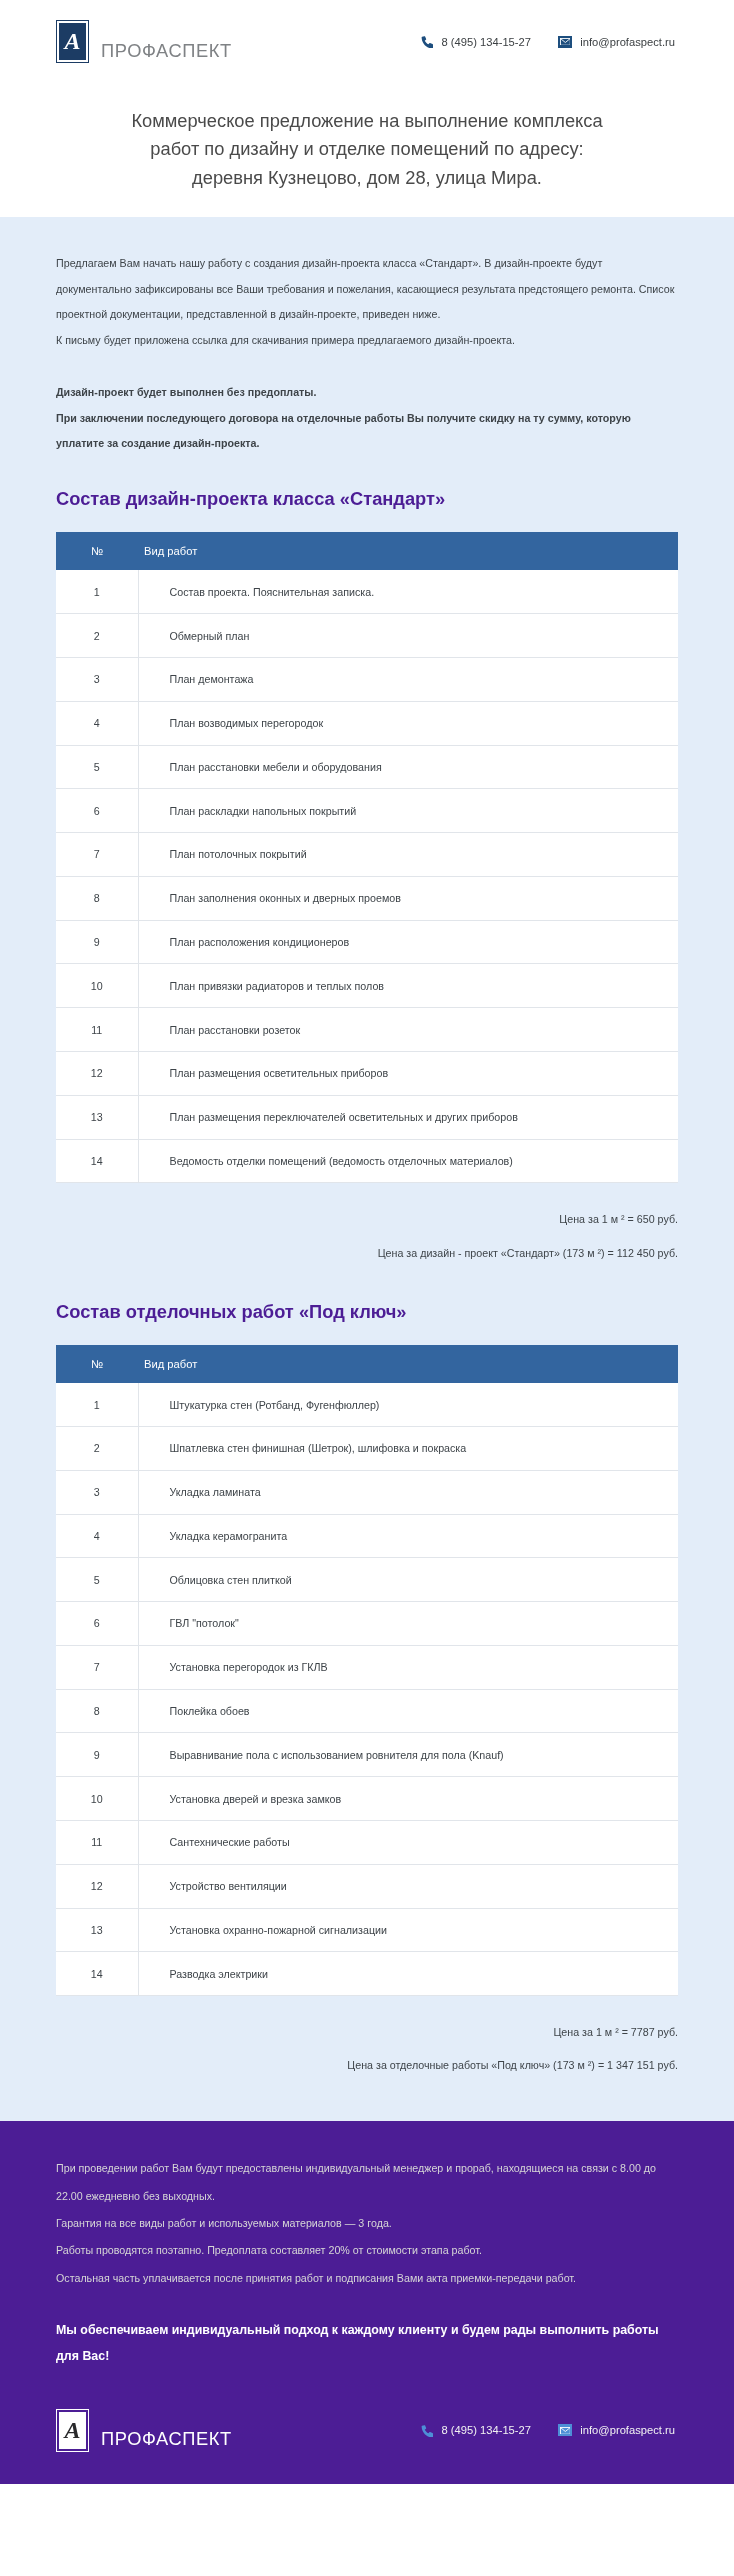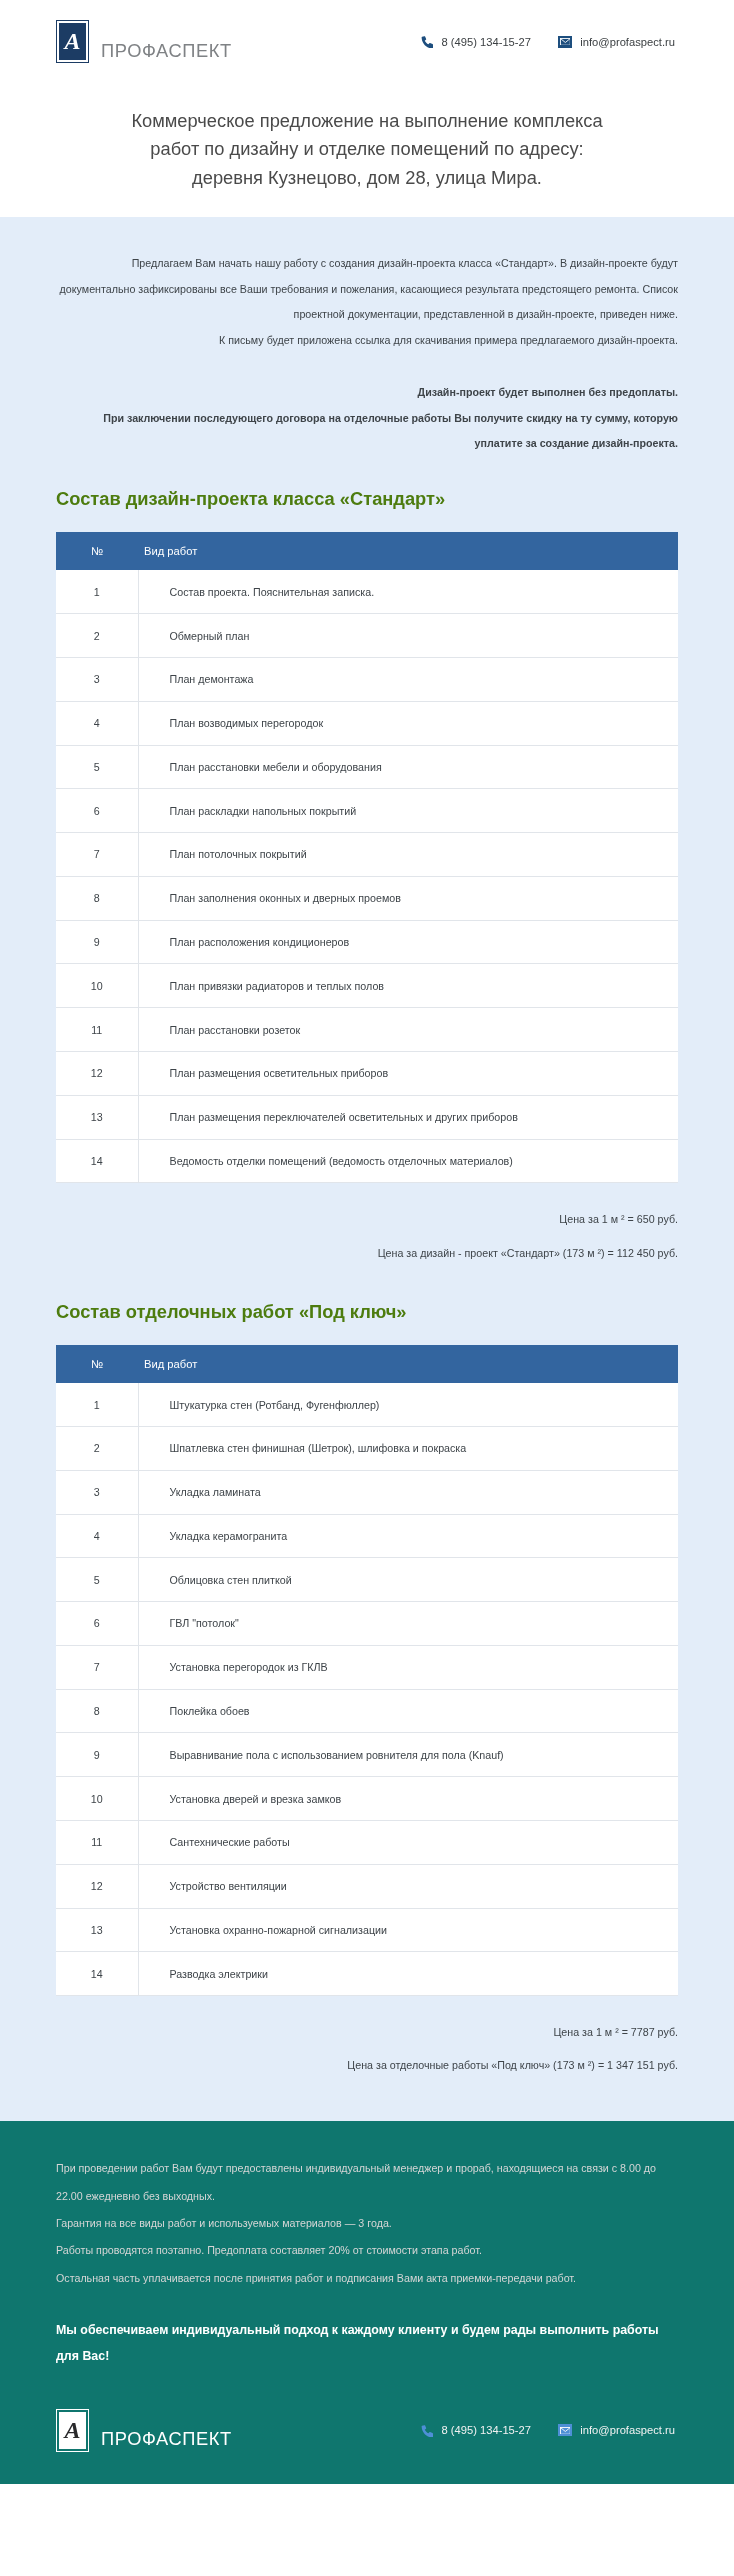--- a/index.html
+++ b/index.html
@@ -42,44 +42,44 @@
   .top-header .icon-mail { background:#1d4e7e; }
   .icon-mail svg { width:10.7px; height:7.7px; }
   
   .proposal-title {
     padding:24px 36px 25px; text-align:center;
     font-size:18.3px; line-height:1.55; color:#4a4a4a; font-weight:400;
   }
   
   .main-section { background:#e3edf9; padding:34px 56px 39px; }
   .intro p {
-    font-size:10.7px; line-height:2.4; color:#3e4449; font-weight:400;text-align:right;
+    font-size:10.7px; line-height:2.4; color:#3e4449; font-weight:400;
   }
   .intro .bold-gap { height:26px; }
   .intro-bold p { font-weight:700; }
   .section-heading {
-    font-size:18.3px; font-weight:700; color:#4d7c0f;
+    font-size:18.3px; font-weight:700; color:#4c1d95;
     margin:31px 0 22.5px;
   }
   table.works { width:100%; border-collapse:collapse; background:#ffffff; }
   table.works th {
     background:#33659f; color:#ffffff; font-size:11.2px; font-weight:400;
     text-align:left; padding:13px 6px;
   }
   table.works th.col-num { width:82px; text-align:center; }
   table.works td {
     font-size:10.7px; color:#3e4449; padding:15.4px 6px;
     border-bottom:0.6px solid #e1e5ea; background:#ffffff;
   }
   table.works td.col-num { text-align:center; border-right:0.6px solid #e1e5ea; }
   table.works td.col-work { padding-left:31px; }
   .price-lines { margin-top:20px;text-align:right; }
   .price-lines p { font-size:10.7px; line-height:3.1; color:#3e4449; }
   
-  .dark-footer { background:#0f766e; padding:34px 56px 24px; }
+  .dark-footer { background:#4c1d95; padding:34px 56px 24px; }
   .dark-footer .foot-par p {
     color:#d6d6d6; font-size:10.7px; line-height:2.55; font-weight:400;
   }
   .foot-highlight {
     margin-top:25px; color:#ffffff; font-weight:700;
     font-size:12.4px; line-height:2.1;
   }
   .footer-bar {
     margin-top:34px; display:flex; align-items:center;
     justify-content:space-between; padding:6px 3px 8.3px 0;

